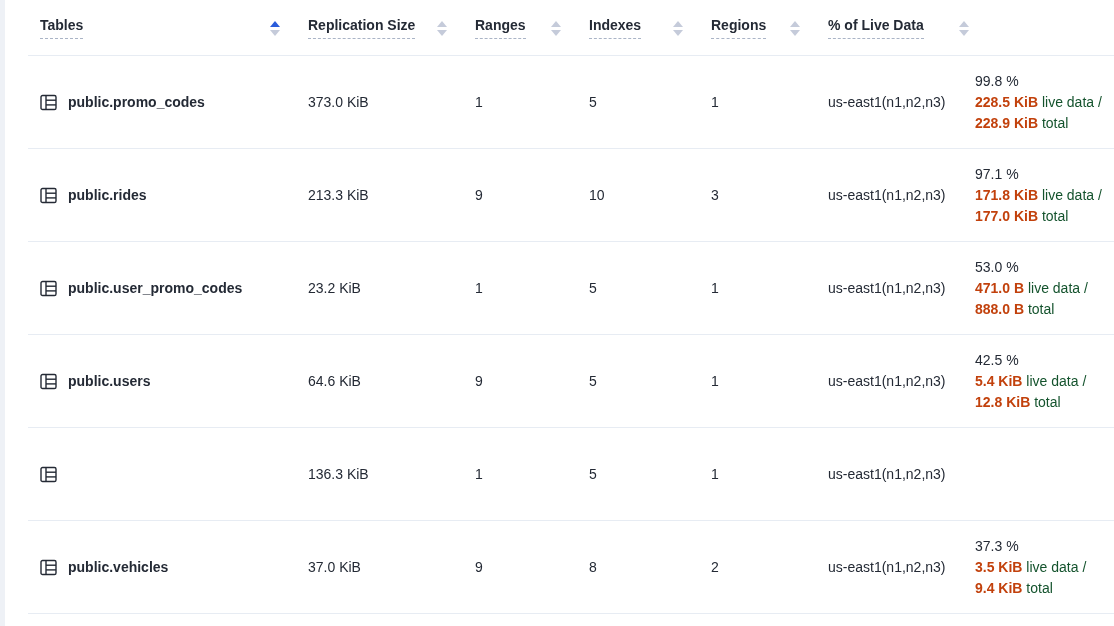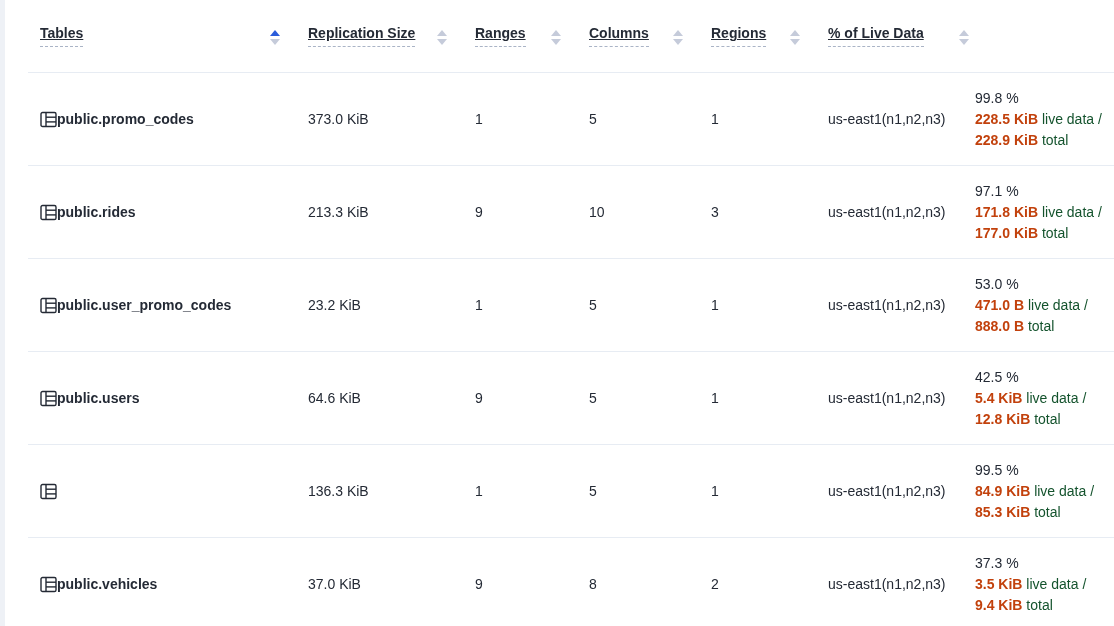--- a/index.html
+++ b/index.html
@@ -16,23 +16,22 @@
   }
   .table-wrap {
     position: absolute; left: 28px; top: 0; width: 1086px;
   }
   .grid-row {
     display: grid;
     grid-template-columns: 280px 167px 114px 122px 117px 147px 1fr;
   }
   
   .thead {
-    height: 73px;
+    height: 56px;
     border-bottom: 1px solid #e7ecf3;
-    text-decoration: underline;
   }
   .th {
     display: flex; align-items: center; justify-content: space-between;
     padding-right: 28px;
     cursor: pointer;
   }
   .th.first { padding-left: 12px; }
   .th.last { padding-right: 6px; }
   .th-label {
     font-size: 14px; font-weight: 700; color: #242a35;
@@ -59,21 +58,21 @@
   
   .tr {
     height: 93px;
     border-bottom: 1px solid #e7ecf3;
   }
   .td {
     display: flex; align-items: center;
     font-size: 14px; color: #242a35;
     white-space: nowrap;
   }
-  .td.name-cell { padding-left: 12px; cursor: pointer; }
+  .td.name-cell { padding-left: 12px; gap: 11px; cursor: pointer; }
   .table-name { font-weight: 700; }
   .tbl-icon { flex: 0 0 auto; display: block; }
   .pct-cell { flex-direction: column; align-items: flex-start; justify-content: center; line-height: 21px; }
   .pct-line { font-size: 14px; color: #242a35; }
   .size-strong { font-weight: 700; color: #c2410c; }
   .size-suffix { color: #14532d; }
 </style>
 </head>
 <body>
 
@@ -97,21 +96,21 @@
         </span>
     </div>
     <div class="th">
       <span class="th-label">Ranges</span>
       <span class="sort">
           <span class="tri-up"></span>
           <span class="tri-down"></span>
         </span>
     </div>
     <div class="th">
-      <span class="th-label">Columns</span>
+      <span class="th-label">Indexes</span>
       <span class="sort">
           <span class="tri-up"></span>
           <span class="tri-down"></span>
         </span>
     </div>
     <div class="th">
       <span class="th-label">Regions</span>
       <span class="sort">
           <span class="tri-up"></span>
           <span class="tri-down"></span>
@@ -222,25 +221,20 @@
         <line x1="6" y1="1.5" x2="6" y2="15.5" stroke="#242a35" stroke-width="1.4"></line>
         <line x1="6" y1="6.2" x2="16" y2="6.2" stroke="#242a35" stroke-width="1.4"></line>
         <line x1="6" y1="10.9" x2="16" y2="10.9" stroke="#242a35" stroke-width="1.4"></line>
       </svg>
     </div>
     <div class="td">136.3 KiB</div>
     <div class="td">1</div>
     <div class="td">5</div>
     <div class="td">1</div>
     <div class="td">us-east1(n1,n2,n3)</div>
-    <div class="td pct-cell">
-      <span class="pct-line">99.5 %</span>
-      <span class="pct-line"><span class="size-strong">84.9 KiB</span><span class="size-suffix"> live data /</span></span>
-      <span class="pct-line"><span class="size-strong">85.3 KiB</span><span class="size-suffix"> total</span></span>
-    </div>
   </div>
 
   <div class="grid-row tr">
     <div class="td name-cell">
       <svg class="tbl-icon" width="17" height="17" viewBox="0 0 17 17" fill="none">
         <rect x="1" y="1.5" width="15" height="14" rx="1.6" stroke="#242a35" stroke-width="1.4"></rect>
         <line x1="6" y1="1.5" x2="6" y2="15.5" stroke="#242a35" stroke-width="1.4"></line>
         <line x1="6" y1="6.2" x2="16" y2="6.2" stroke="#242a35" stroke-width="1.4"></line>
         <line x1="6" y1="10.9" x2="16" y2="10.9" stroke="#242a35" stroke-width="1.4"></line>
       </svg>

